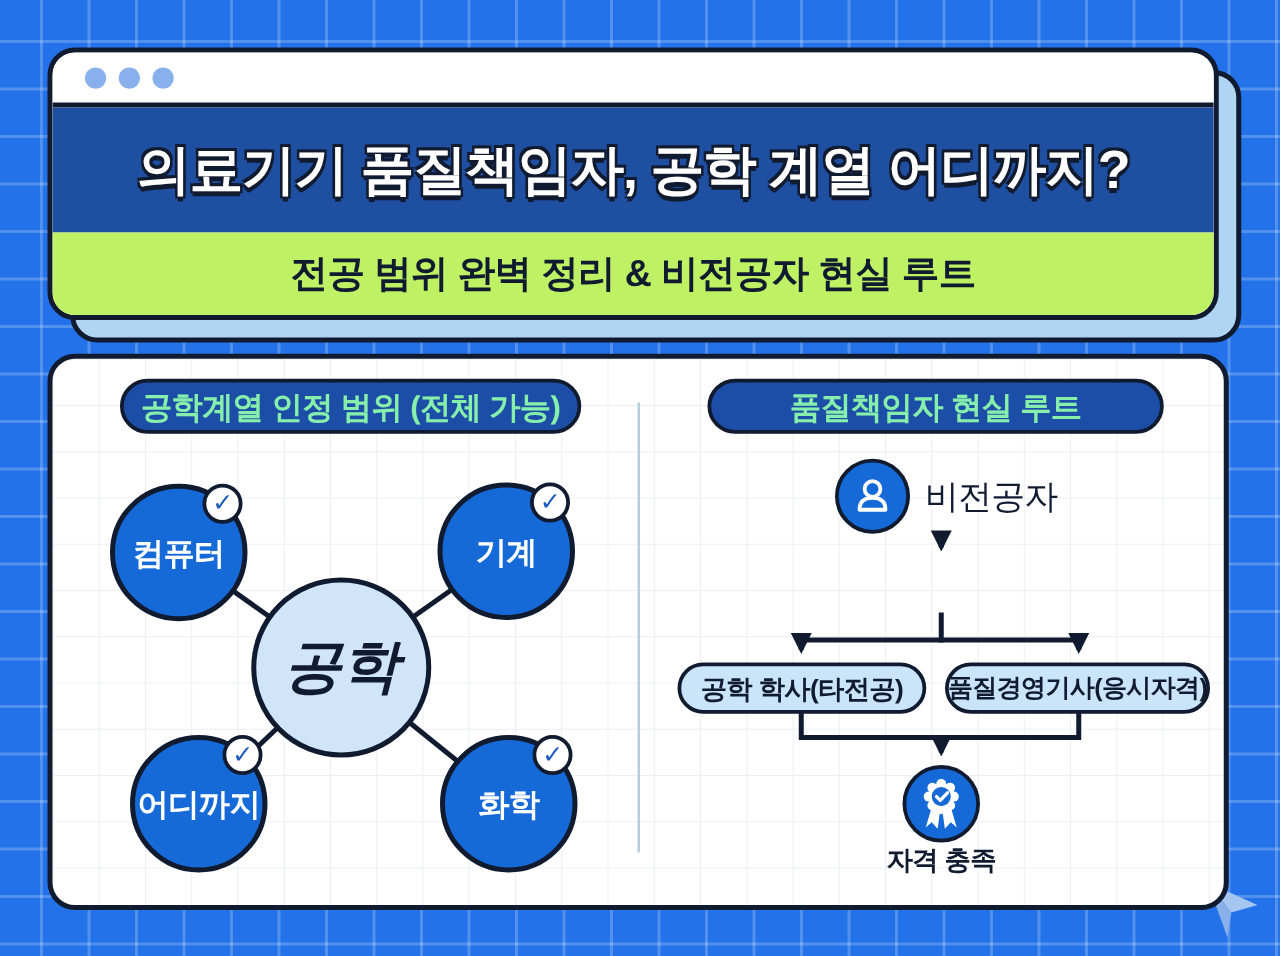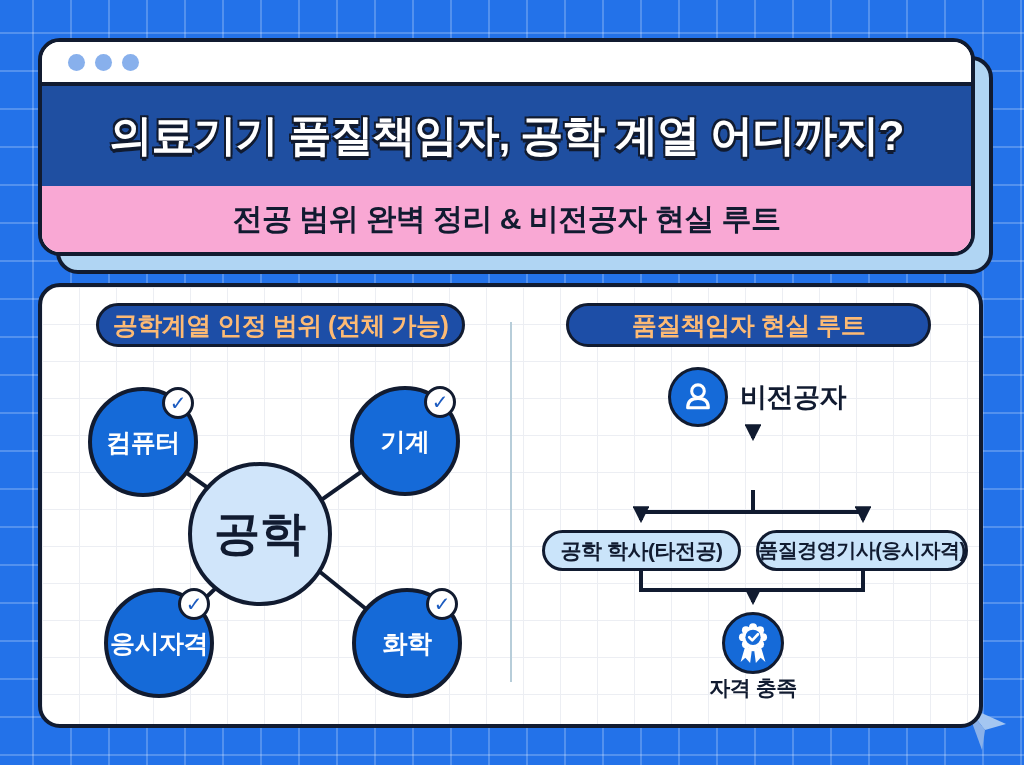--- a/index.html
+++ b/index.html
@@ -23,65 +23,65 @@
     display:flex;flex-direction:column;
   }
   .chrome{height:40px;flex:0 0 40px;background:#fff;border-bottom:4px solid #111b30;
     display:flex;align-items:center;padding-left:26px;gap:10px;}
   .dot{width:17px;height:17px;border-radius:50%;background:#88b0ec;}
   .band{flex:0 0 100px;background:#1f4fa1;display:flex;align-items:center;justify-content:center;}
   .band h1{
     margin:0;font-size:43px;font-weight:900;color:#fff;letter-spacing:-1px;white-space:nowrap;
     text-shadow:-2px -2px 0 #111b30,2px -2px 0 #111b30,-2px 2px 0 #111b30,2px 2px 0 #111b30,0 4px 0 #111b30;
   }
-  .sub{flex:1;background:#f9a8d4;display:flex;align-items:center;justify-content:center;}
+  .sub{flex:1;background:#bef264;display:flex;align-items:center;justify-content:center;}
   .sub h2{margin:0;font-size:30px;font-weight:800;color:#111b30;letter-spacing:-0.5px;white-space:nowrap;}
   
   .main-card{
     position:absolute;left:38px;top:283px;width:945px;height:445px;box-sizing:border-box;
     background-color:#fff;border:4px solid #111b30;border-radius:22px;z-index:2;
     background-image:
       linear-gradient(#eceef3 1px, transparent 1px),
       linear-gradient(90deg,#eceef3 1px, transparent 1px);
     background-size:37px 37px;
   }
   .divider{position:absolute;left:510px;top:322px;width:2px;height:360px;background:#b7cdd9;z-index:3;}
   .connectors{position:absolute;left:0;top:0;width:1024px;height:765px;z-index:3;pointer-events:none;}
   
   .pill-header{
     position:absolute;height:44px;box-sizing:border-box;z-index:4;border:3px solid #111b30;border-radius:23px;
     background:#1d4ea7;display:flex;align-items:center;justify-content:center;
-    color:#fdba74;font-size:25px;font-weight:800;letter-spacing:-0.5px;white-space:nowrap;
+    color:#86efac;font-size:25px;font-weight:800;letter-spacing:-0.5px;white-space:nowrap;
   }
   .ph-left{left:96px;top:303px;width:369px;}
   .ph-right{left:566px;top:303px;width:365px;}
   .circle{
     position:absolute;box-sizing:border-box;border:4px solid #111b30;border-radius:50%;z-index:4;
     display:flex;align-items:center;justify-content:center;
   }
   .circle.sat{width:110px;height:110px;background:#156ad8;color:#fff;font-size:25px;font-weight:800;letter-spacing:-0.5px;}
-  .circle.hub{left:188px;top:462px;width:144px;height:144px;background:#d0e5fa;color:#111b30;font-size:46px;font-weight:900;}
+  .circle.hub{left:201px;top:462px;width:144px;height:144px;background:#d0e5fa;color:#111b30;font-size:46px;font-weight:900;font-style:italic;}
   .c-comp{left:88px;top:387px;}
   .c-mech{left:350px;top:386px;}
   .c-elec{left:104px;top:588px;}
   .c-chem{left:352px;top:588px;}
   .badge{
     position:absolute;top:-4px;right:0;width:32px;height:32px;box-sizing:border-box;
     background:#fff;border:3px solid #111b30;border-radius:50%;
     display:flex;align-items:center;justify-content:center;
     color:#1d5cc0;font-size:20px;font-weight:900;line-height:1;
   }
   
   .person-circle{
     position:absolute;left:668px;top:367px;width:60px;height:60px;box-sizing:border-box;z-index:4;
     background:#156ad8;border:3px solid #111b30;border-radius:50%;
     display:flex;align-items:center;justify-content:center;
   }
   .person-label{position:absolute;left:740px;top:367px;height:60px;display:flex;align-items:center;z-index:4;
-    font-size:27px;font-weight:700;letter-spacing:-0.5px;}
+    font-size:27px;font-weight:400;letter-spacing:-0.5px;}
   .flow-pill{
     position:absolute;box-sizing:border-box;z-index:4;background:#cae4fa;border:3px solid #111b30;
     display:flex;align-items:center;justify-content:center;font-weight:800;color:#111b30;
     letter-spacing:-0.5px;white-space:nowrap;
   }
   .fp-step1{left:681px;top:449px;width:146px;height:42px;border-radius:22px;font-size:24px;}
   .fp-left{left:542px;top:530px;width:199px;height:41px;border-radius:21px;font-size:21px;}
   .fp-right{left:756px;top:530px;width:212px;height:41px;border-radius:21px;font-size:20px;}
   .award-circle{
     position:absolute;left:722px;top:612px;width:62px;height:62px;box-sizing:border-box;z-index:4;
@@ -154,21 +154,21 @@
 
   <div class="circle sat c-comp">
     <span>컴퓨터</span>
     <span class="badge">✓</span>
   </div>
   <div class="circle sat c-mech">
     <span>기계</span>
     <span class="badge">✓</span>
   </div>
   <div class="circle sat c-elec">
-    <span>응시자격</span>
+    <span>어디까지</span>
     <span class="badge">✓</span>
   </div>
   <div class="circle sat c-chem">
     <span>화학</span>
     <span class="badge">✓</span>
   </div>
 
   <div class="pill-header ph-right">품질책임자 현실 루트</div>
 
   <div class="person-circle">

